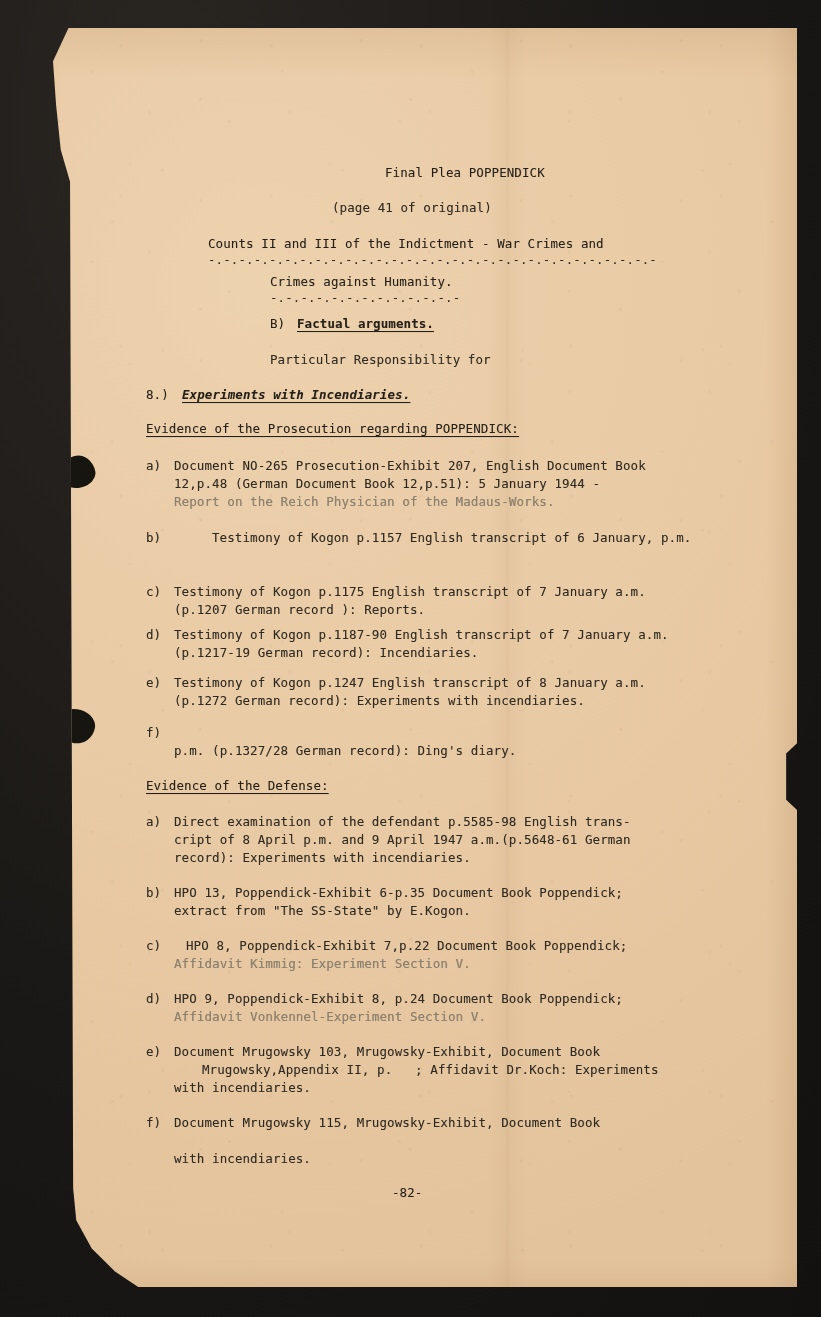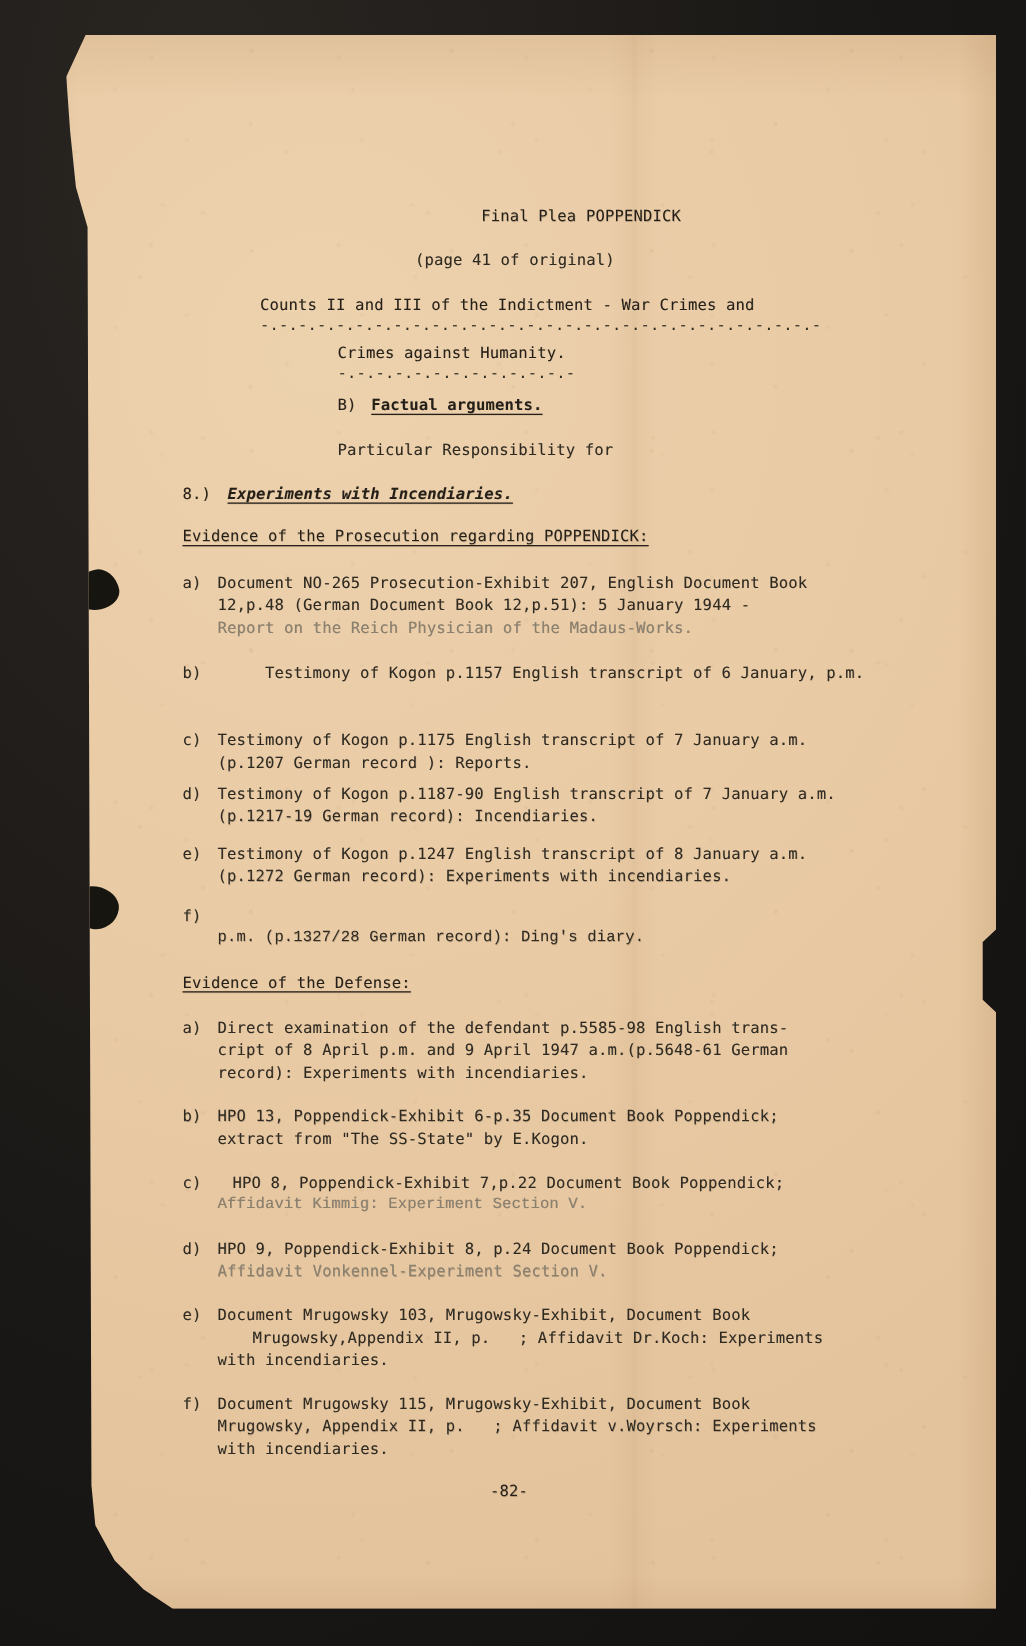--- a/index.html
+++ b/index.html
@@ -242,49 +242,48 @@
 
       <div class="ln" style="left:124px; top:597px;">d)</div>
       <div class="ln" style="left:152px; top:597px;">Testimony of Kogon p.1187-90 English transcript of 7 January a.m.</div>
       <div class="ln" style="left:152px; top:615px;">(p.1217-19 German record): Incendiaries.</div>
 
       <div class="ln" style="left:124px; top:645px;">e)</div>
       <div class="ln" style="left:152px; top:645px;">Testimony of Kogon p.1247 English transcript of 8 January a.m.</div>
       <div class="ln" style="left:152px; top:663px;">(p.1272 German record): Experiments with incendiaries.</div>
 
       <div class="ln" style="left:124px; top:695px;">f)</div>
-      <div class="ln" style="left:152px; top:713px;font-family:Liberation Mono, monospace;">p.m. (p.1327/28 German record): Ding's diary.</div>
+      <div class="ln" style="left:152px; top:713px;">p.m. (p.1327/28 German record): Ding's diary.</div>
 
       <div class="ln dark u" style="left:124px; top:748px;">Evidence of the Defense:</div>
 
       <div class="ln" style="left:124px; top:784px;">a)</div>
       <div class="ln" style="left:152px; top:784px;">Direct examination of the defendant p.5585-98 English trans-</div>
       <div class="ln" style="left:152px; top:802px;">cript of 8 April p.m. and 9 April 1947 a.m.(p.5648-61 German</div>
       <div class="ln" style="left:152px; top:820px;">record): Experiments with incendiaries.</div>
 
       <div class="ln" style="left:124px; top:855px;">b)</div>
       <div class="ln" style="left:152px; top:855px;">HPO 13, Poppendick-Exhibit 6-p.35 Document Book Poppendick;</div>
       <div class="ln" style="left:152px; top:873px;">extract from "The SS-State" by E.Kogon.</div>
 
       <div class="ln" style="left:124px; top:908px;">c)</div>
       <div class="ln" style="left:152px; top:908px;padding-left:12px;">HPO 8, Poppendick-Exhibit 7,p.22 Document Book Poppendick;</div>
-      <div class="ln faint2" style="left:152px; top:926px;font-family:Liberation Mono, monospace;">Affidavit Kimmig: Experiment Section V.</div>
+      <div class="ln faint2" style="left:152px; top:926px;">Affidavit Kimmig: Experiment Section V.</div>
 
       <div class="ln" style="left:124px; top:961px;">d)</div>
       <div class="ln" style="left:152px; top:961px;">HPO 9, Poppendick-Exhibit 8, p.24 Document Book Poppendick;</div>
       <div class="ln faint2" style="left:152px; top:979px;">Affidavit Vonkennel-Experiment Section V.</div>
 
       <div class="ln" style="left:124px; top:1014px;">e)</div>
       <div class="ln" style="left:152px; top:1014px;">Document Mrugowsky 103, Mrugowsky-Exhibit, Document Book</div>
       <div class="ln" style="left:152px; top:1032px;padding-left:28px;">Mrugowsky,Appendix II, p.   ; Affidavit Dr.Koch: Experiments</div>
       <div class="ln" style="left:152px; top:1050px;">with incendiaries.</div>
 
       <div class="ln" style="left:124px; top:1085px;">f)</div>
       <div class="ln" style="left:152px; top:1085px;">Document Mrugowsky 115, Mrugowsky-Exhibit, Document Book</div>
-      <div class="ln" style="left:152px; top:1103px;">Mrugowsky, Appendix II, p.   ; Affidavit v.Woyrsch: Experiments</div>
       <div class="ln" style="left:152px; top:1121px;">with incendiaries.</div>
 
       <div class="ln dark" id="page-number" style="left:370px; top:1155px;">-82-</div>
 
     </div>
 
     <div class="blot" id="blot-upper"></div>
     <div class="blot" id="blot-lower"></div>
   </div>
 </div>

